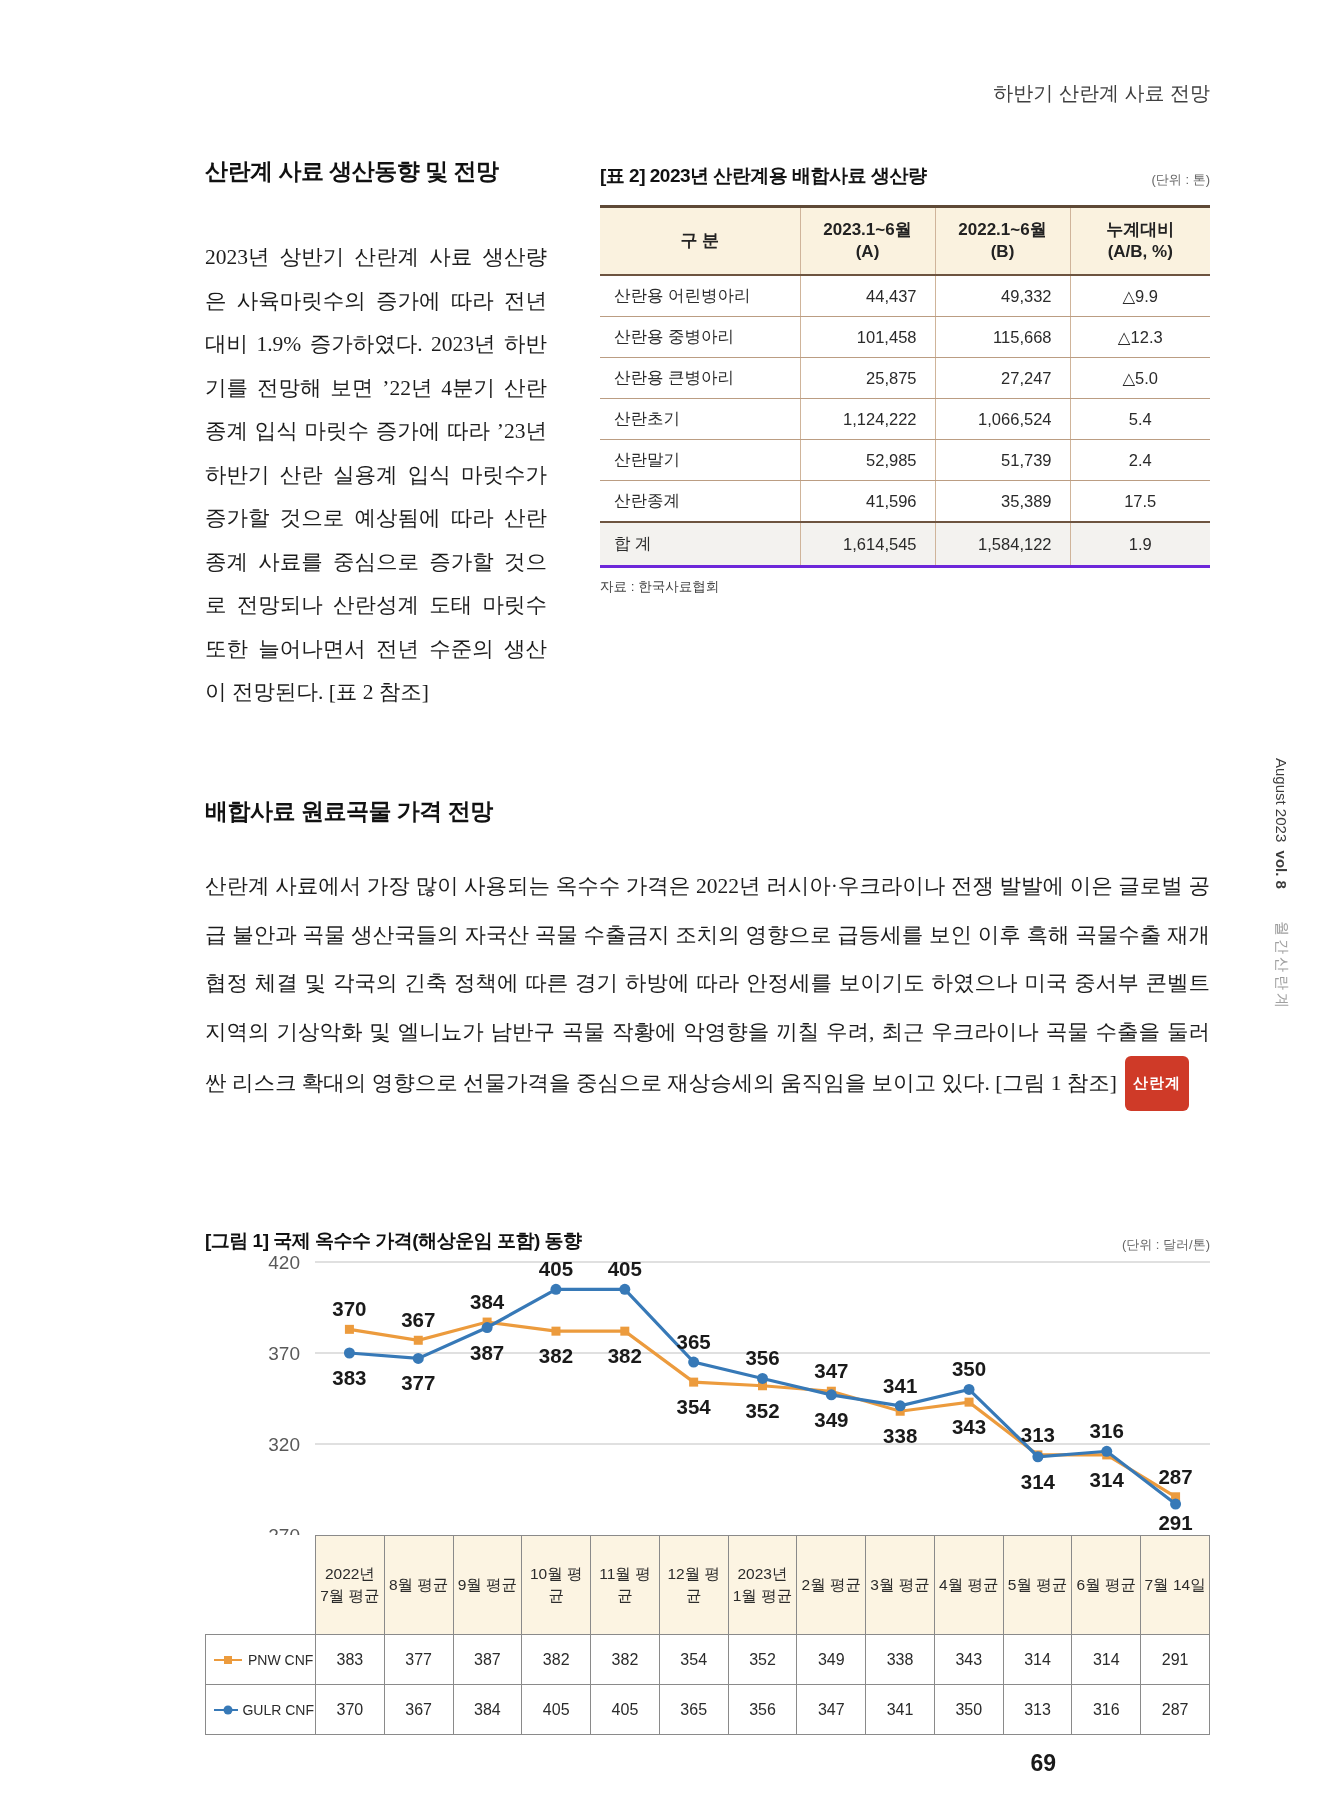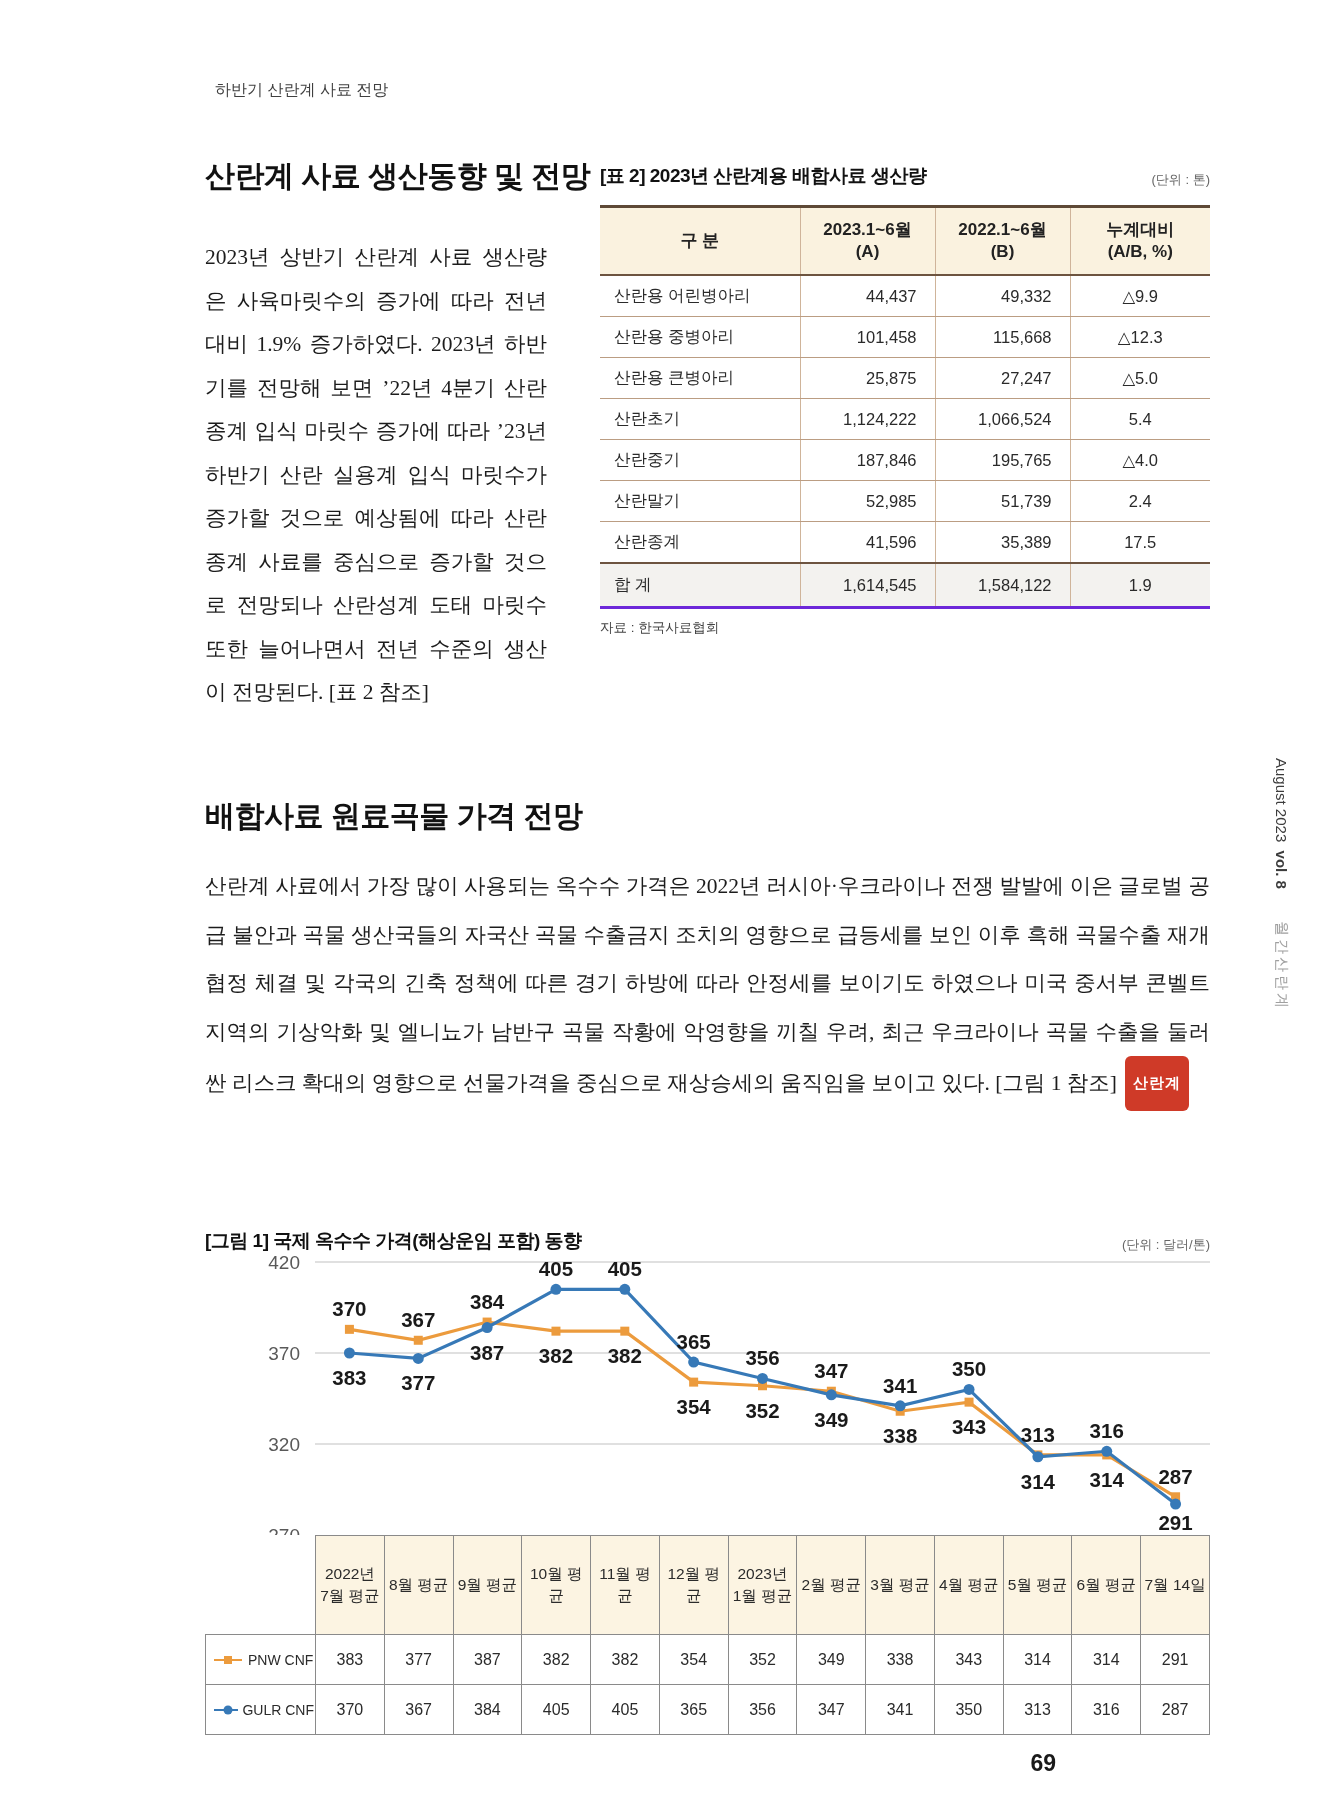--- a/index.html
+++ b/index.html
@@ -1,20 +1,20 @@
 <!DOCTYPE html>
 <html><head>
 <meta charset="utf-8">
 <style>
   html,body{margin:0;padding:0;background:#e8e8e8;}
   .page{position:relative;width:1332px;height:1820px;background:#ffffff;margin:0 auto;
         font-family:"Liberation Sans",sans-serif;color:#222;overflow:hidden;}
-  .running-head{position:absolute;top:80px;left:215px;width:1005px;
-        font-size:16px;color:#3f3f3f;}
-  .sec-title{position:absolute;left:205px;font-size:30px;font-weight:bold;color:#111;
+  .running-head{position:absolute;top:80px;left:205px;width:1005px;text-align:right;
+        font-size:20px;color:#3f3f3f;}
+  .sec-title{position:absolute;left:205px;font-size:23px;font-weight:bold;color:#111;
         letter-spacing:-0.5px;}
   .serif-para{position:absolute;left:205px;font-family:"Liberation Serif",serif;
         font-size:21.5px;color:#1c1c1c;text-align:justify;word-break:break-all;}
   .para1{top:236px;width:342px;line-height:43.5px;}
   .para2{top:862px;width:1005px;line-height:48.6px;}
   .badge{display:inline-block;background:#cf3a28;color:#fff;font-family:"Liberation Sans",sans-serif;
         font-size:15px;font-weight:bold;padding:3px 8px;border-radius:6px;vertical-align:2px;
         margin-left:8px;letter-spacing:1px;}
   
   .t2-block{position:absolute;left:600px;top:163px;width:610px;}
@@ -102,26 +102,20 @@
             <td class="lbl">산란용 큰병아리</td>
             <td class="num">25,875</td>
             <td class="num">27,247</td>
             <td class="pct">△5.0</td>
           </tr>
           <tr>
             <td class="lbl">산란초기</td>
             <td class="num">1,124,222</td>
             <td class="num">1,066,524</td>
             <td class="pct">5.4</td>
-          </tr>
-          <tr>
-            <td class="lbl">산란중기</td>
-            <td class="num">187,846</td>
-            <td class="num">195,765</td>
-            <td class="pct">△4.0</td>
           </tr>
           <tr>
             <td class="lbl">산란말기</td>
             <td class="num">52,985</td>
             <td class="num">51,739</td>
             <td class="pct">2.4</td>
           </tr>
           <tr>
             <td class="lbl">산란종계</td>
             <td class="num">41,596</td>

